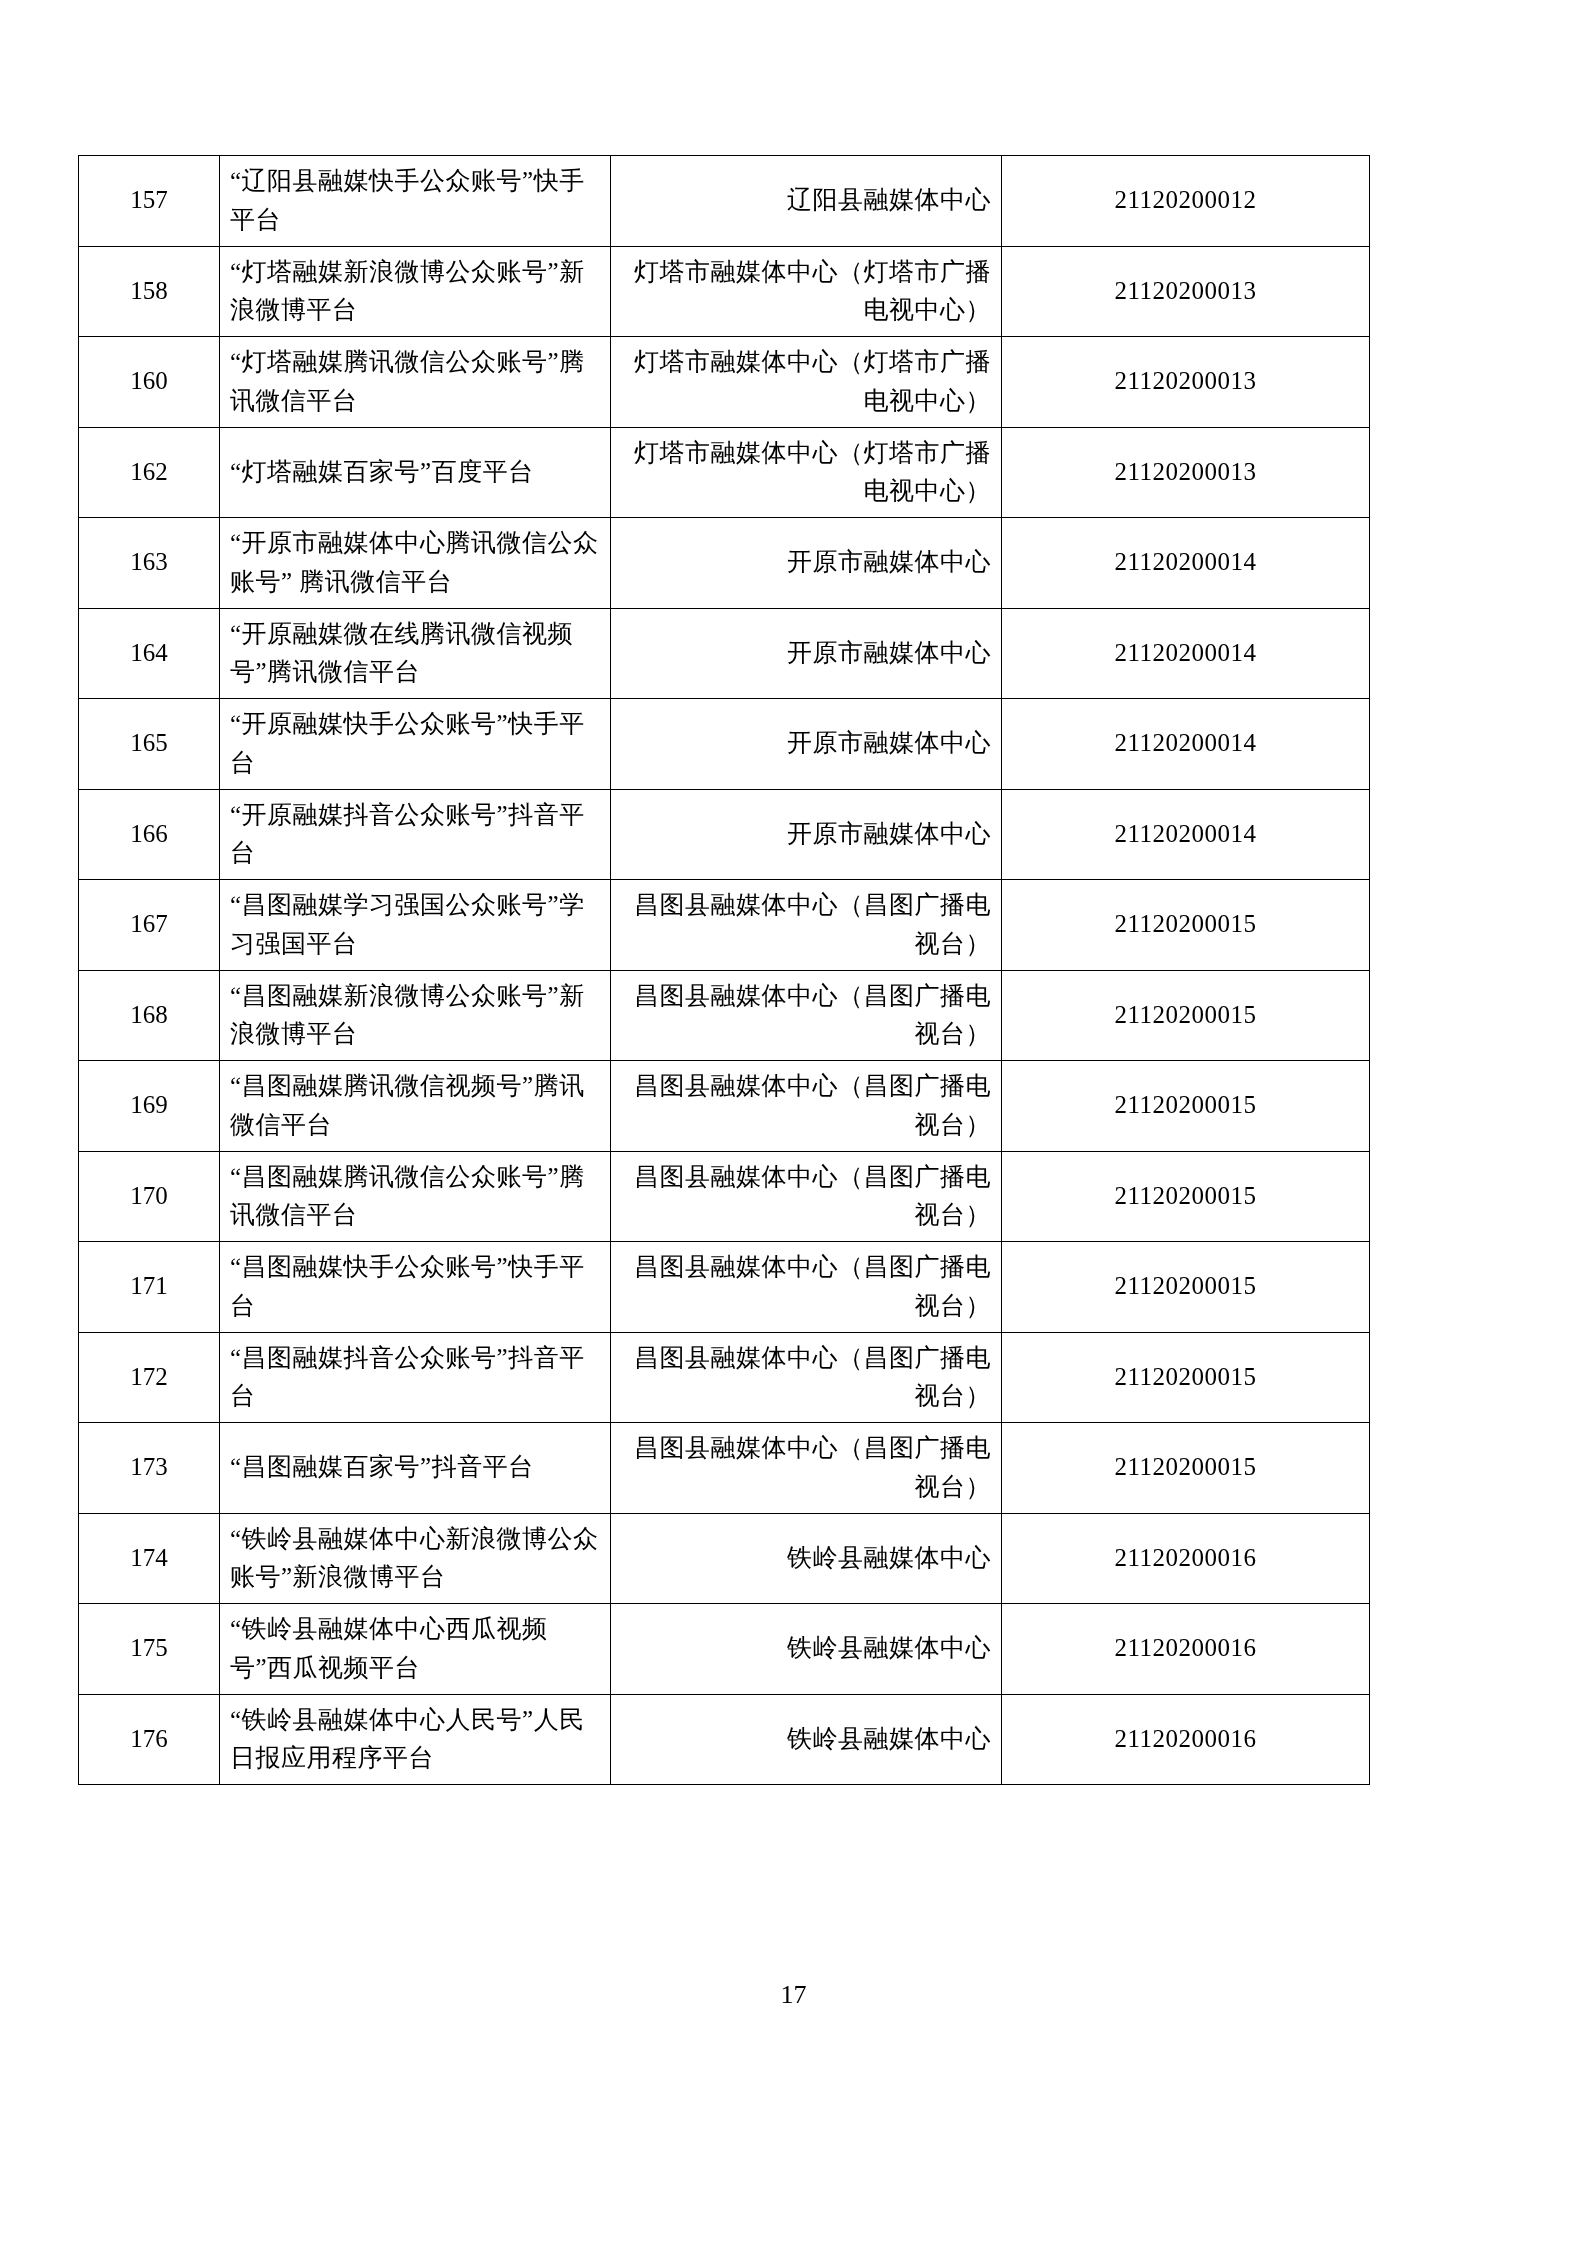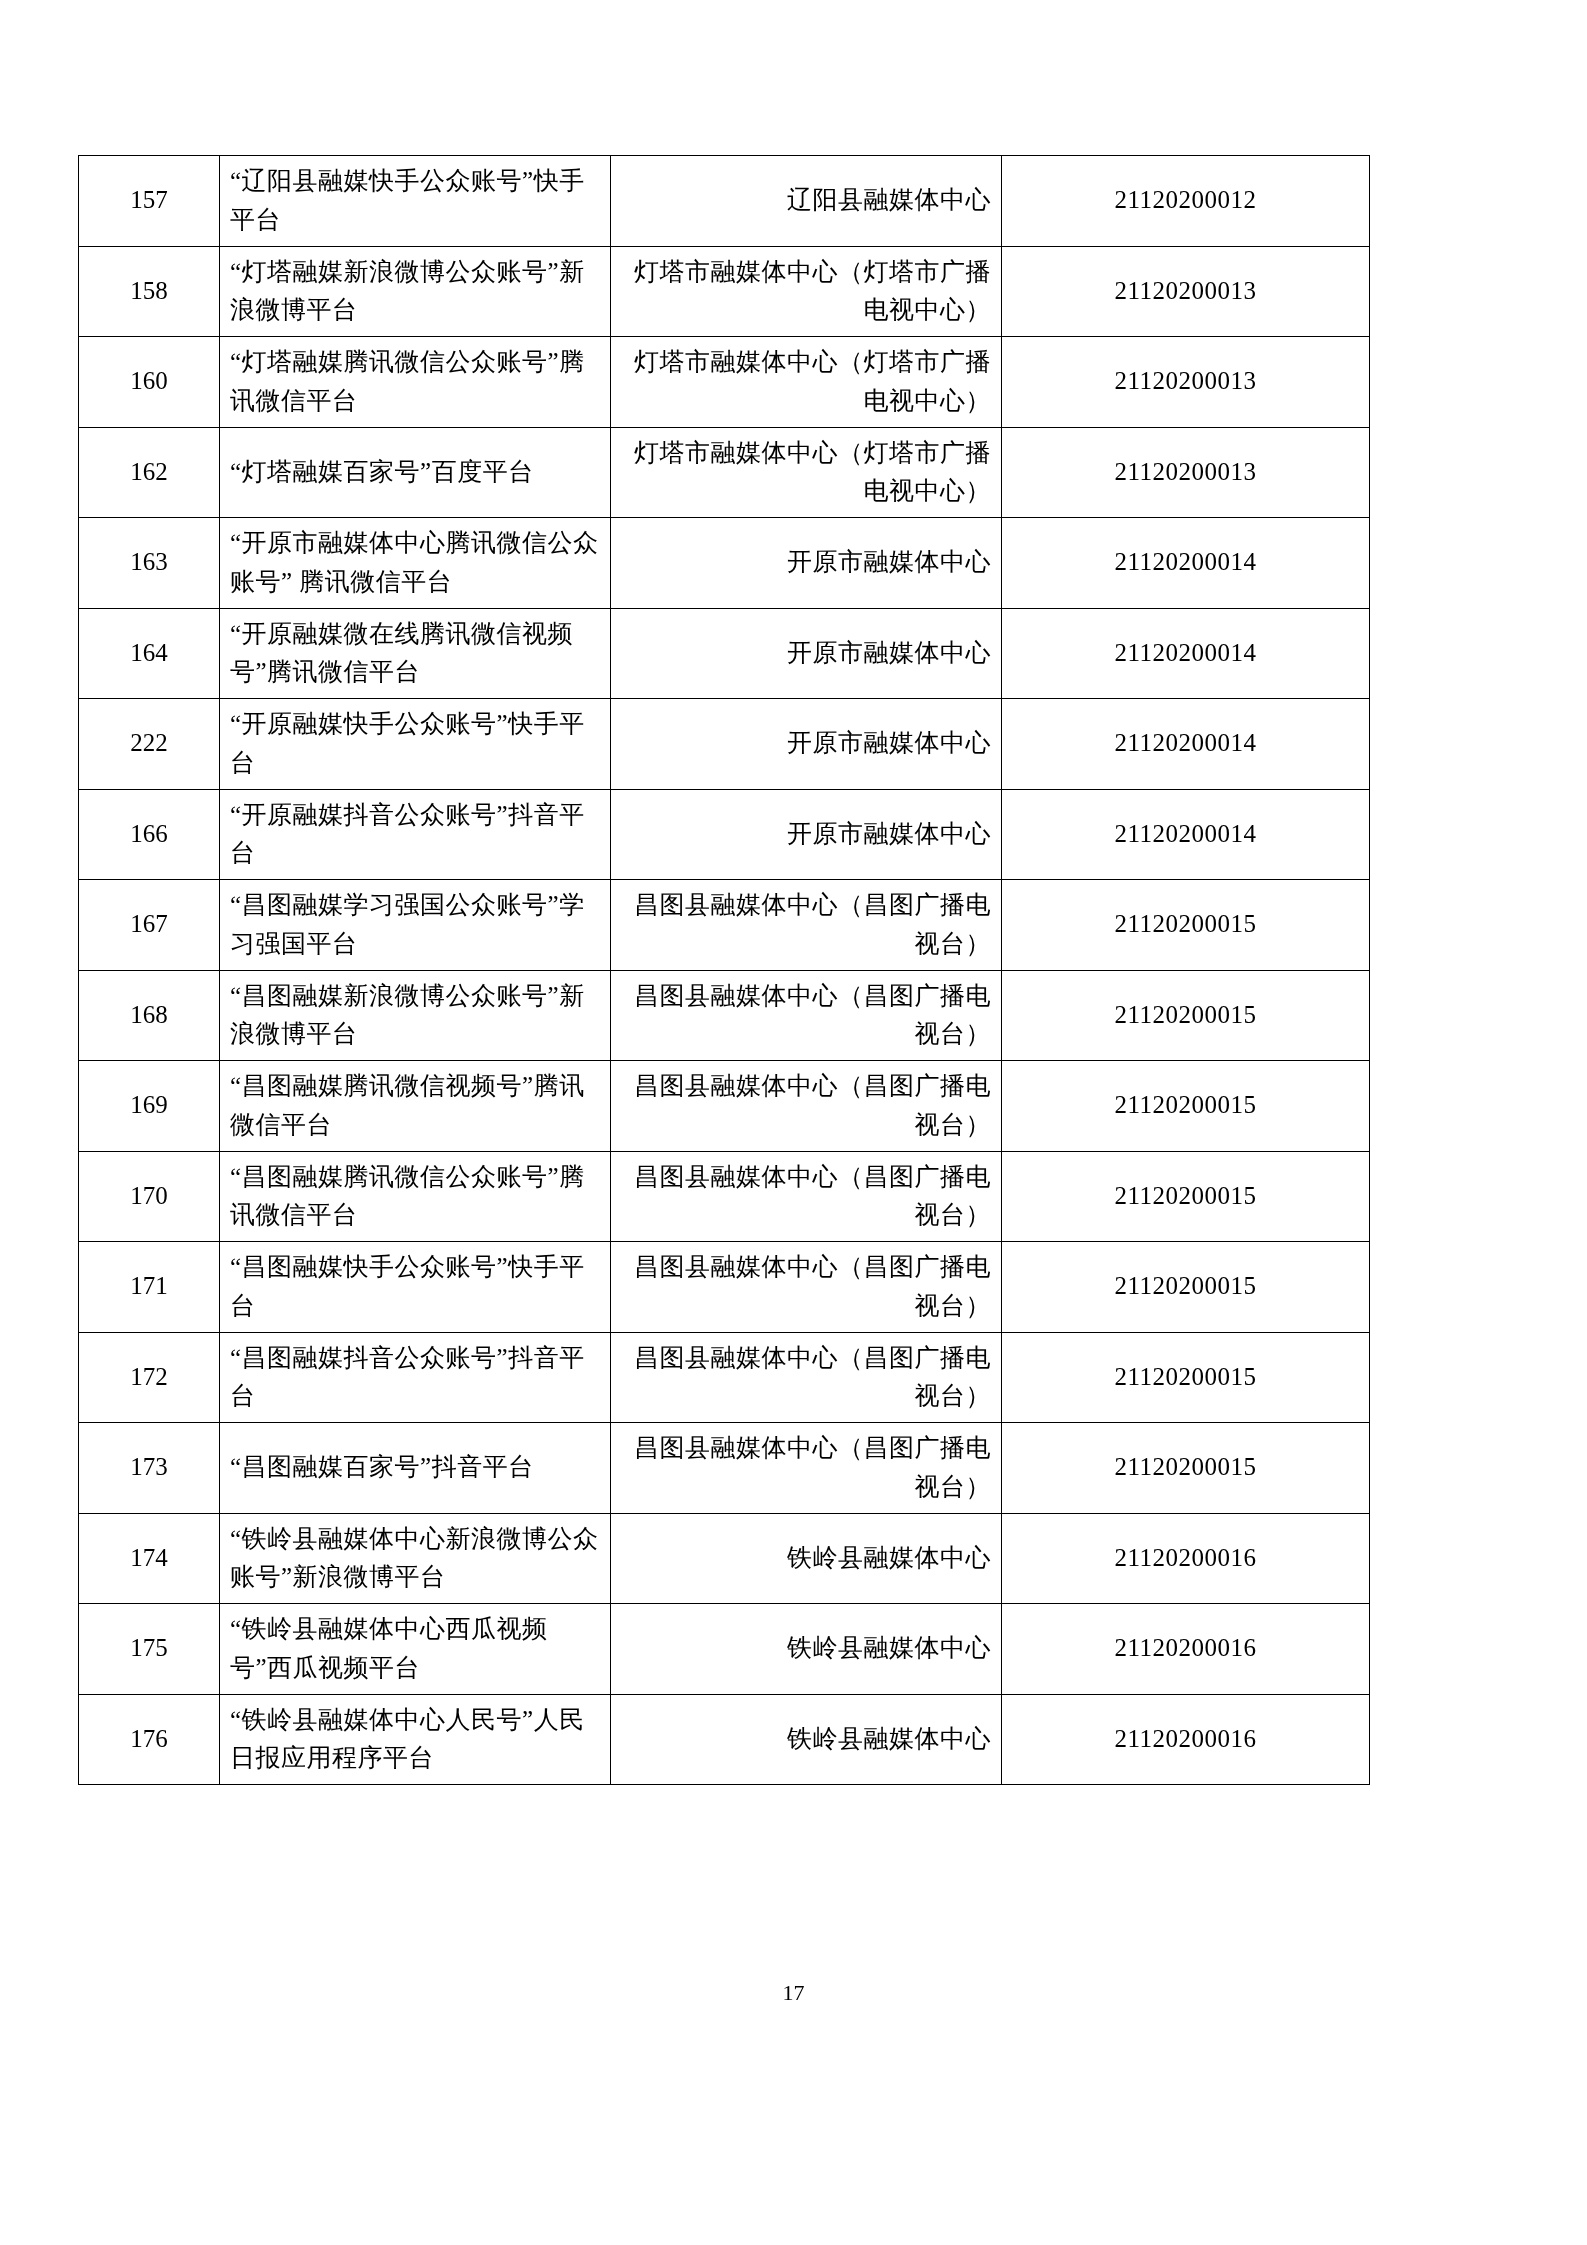--- a/index.html
+++ b/index.html
@@ -52,21 +52,21 @@
     width: 347px;
     text-align: center;
     letter-spacing: 0.5px;
   }
   .page-number {
     position: absolute;
     left: 0;
     right: 0;
     top: 1980px;
     text-align: center;
-    font-size: 22px;
+    font-size: 26px;
     font-family: "Liberation Serif", "DejaVu Serif", serif;
   }
 </style>
 </head>
 <body>
 
 <div class="page">
   <table class="reg-table">
     <tbody>
         <tr>
@@ -99,21 +99,21 @@
           <td class="col-org">开原市融媒体中心</td>
           <td class="col-code">21120200014</td>
         </tr>
         <tr>
           <td class="col-idx">164</td>
           <td class="col-name">“开原融媒微在线腾讯微信视频号”腾讯微信平台</td>
           <td class="col-org">开原市融媒体中心</td>
           <td class="col-code">21120200014</td>
         </tr>
         <tr>
-          <td class="col-idx">222</td>
+          <td class="col-idx">165</td>
           <td class="col-name">“开原融媒快手公众账号”快手平台</td>
           <td class="col-org">开原市融媒体中心</td>
           <td class="col-code">21120200014</td>
         </tr>
         <tr>
           <td class="col-idx">166</td>
           <td class="col-name">“开原融媒抖音公众账号”抖音平台</td>
           <td class="col-org">开原市融媒体中心</td>
           <td class="col-code">21120200014</td>
         </tr>

